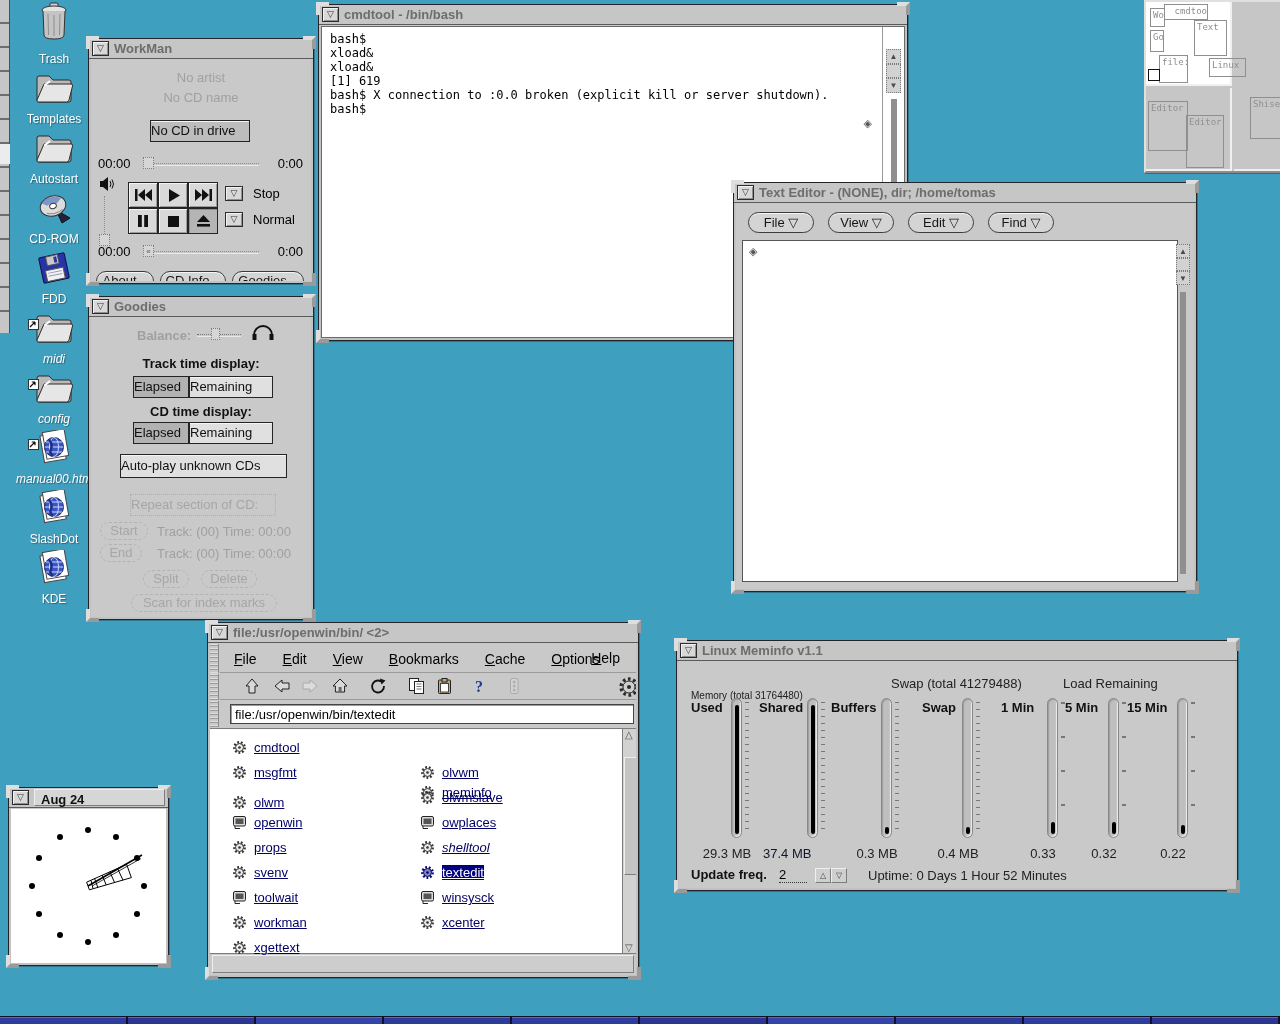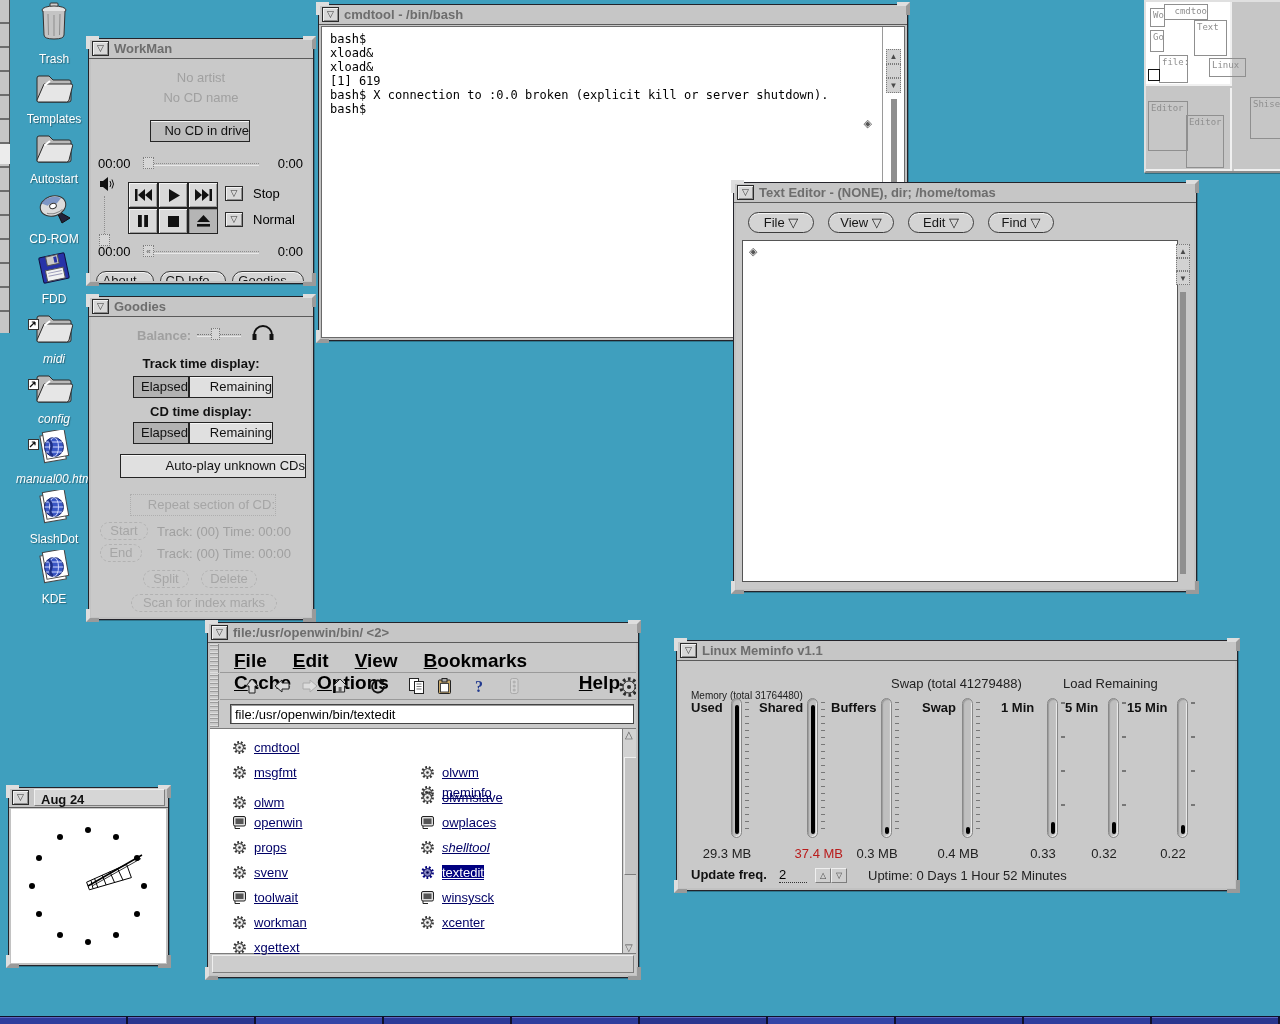--- a/index.html
+++ b/index.html
@@ -22,21 +22,21 @@
   .cnr.tl { left:-3px; top:-3px; border-top:4px solid #dedede; border-left:4px solid #dedede; }
   .cnr.tr { right:-3px; top:-3px; border-top:4px solid #dedede; border-right:4px solid #9a9a9a; }
   .cnr.bl { left:-3px; bottom:-3px; border-bottom:4px solid #9a9a9a; border-left:4px solid #dedede; }
   .cnr.br { right:-3px; bottom:-3px; border-bottom:4px solid #9a9a9a; border-right:4px solid #9a9a9a; }
 
   .olbtn { position:absolute; background:#d4d4d4; border:1px solid #3b3b3b; border-radius:11px;
            font-size:13px; color:#161616; text-align:center;
            box-shadow: inset 0 1px 0 #f4f4f4; white-space:nowrap; }
   .olbtn.dim { color:#a6a6a6; border:1px dashed #b2b2b2; background:transparent; box-shadow:none; }
   .rbtn { position:absolute; border:1px solid #242424; background:#e0e0e0; font-size:13px;
-          color:#111; text-align:right; box-shadow: inset 0 1px 0 #f6f6f6; }
+          color:#111; text-align:left; box-shadow: inset 0 1px 0 #f6f6f6; }
   .rbtn.pressed { background:#b2b2b2; box-shadow:none; }
 
   .dimtext { color:#a0a0a0; }
   .boldlbl { font-weight:bold; color:#111; font-size:13px; }
   .abs { position:absolute; }
 
   
   .htrack { position:absolute; height:3px; border-top:1px dotted #8e8e8e; border-bottom:1px solid #e8e8e8; }
   .thumb { position:absolute; width:11px; height:12px; background:#d6d6d6; border:1px dotted #7d7d7d;
            font-size:8px; line-height:11px; text-align:center; color:#555; }
@@ -49,21 +49,21 @@
   .tbtn.pressed { background:#b5b5b5; box-shadow: inset 1px 1px 0 #8f8f8f; }
   .ddbtn { position:absolute; width:18px; height:15px; background:#d8d8d8; border:1px solid #2c2c2c;
            box-shadow: inset 1px 1px 0 #f2f2f2, inset -1px -1px 0 #8f8f8f;
            font-size:9px; line-height:13px; text-align:center; color:#333;
            font-family:"DejaVu Sans", sans-serif; }
 
   
   .termtext { font-family:"DejaVu Sans Mono", monospace; font-size:12px; line-height:14px; color:#000; white-space:pre; }
 
   
-  .fm-menu-item { display:inline-block; font-size:19px; color:#000; margin-right:26px;font-weight:bold; }
+  .fm-menu-item { display:inline-block; font-size:14px; color:#000; margin-right:26px; }
   .fm-link { font-size:13px; color:#000066; text-decoration:underline; }
   .fm-link.sel { background:#000080; color:#fff; }
   .fm-link.ital { font-style:italic; }
   .grip { position:absolute; left:0; width:9px; background:repeating-linear-gradient(180deg,#dedede 0 1px,#9c9c9c 1px 2px,#c9c9c9 2px 4px); border-right:1px solid #8a8a8a; }
   .tb3d { border-top:1px solid #efefef; border-left:1px solid #efefef; border-bottom:1px solid #7d7d7d; border-right:1px solid #7d7d7d; }
 
   
   .tube { position:absolute; width:11px; height:140px; background:#bfbfbf; border-radius:6px;
           border:1px solid #888; box-shadow: inset 1px 1px 1px #9c9c9c, inset -1px -1px 1px #eee; }
   .tubefill { position:absolute; left:3px; width:4px; bottom:3px; background:#000; border-radius:2px; }
@@ -364,21 +364,21 @@
       </span>
 
       <div class="abs boldlbl" style="top:38px;width:100%;text-align:center;">Track time display:</div>
       <div class="rbtn pressed" style="left:42px;top:58px;width:56px;height:22px;line-height:20px;">Elapsed</div>
       <div class="rbtn" style="left:98px;top:58px;width:84px;height:22px;line-height:20px;">Remaining</div>
 
       <div class="abs boldlbl" style="top:86px;width:100%;text-align:center;">CD time display:</div>
       <div class="rbtn pressed" style="left:42px;top:104px;width:56px;height:22px;line-height:20px;">Elapsed</div>
       <div class="rbtn" style="left:98px;top:104px;width:84px;height:22px;line-height:20px;">Remaining</div>
 
-      <div class="rbtn" style="left:29px;top:136px;width:186px;height:24px;line-height:22px;">Auto-play unknown CDs</div>
+      <div class="rbtn" style="left:29px;top:136px;width:167px;height:24px;line-height:22px;">Auto-play unknown CDs</div>
 
       <div class="rbtn" style="left:39px;top:176px;width:146px;height:22px;line-height:20px;border:1px dotted #aeaeae;background:transparent;color:#a6a6a6;box-shadow:none;">Repeat section of CD:</div>
 
       <div class="olbtn dim" style="left:9px;top:204px;width:48px;height:18px;line-height:16px;">Start</div>
       <div class="abs dimtext" style="left:66px;top:206px;font-size:13px;">Track: (00) Time: 00:00</div>
       <div class="olbtn dim" style="left:9px;top:226px;width:42px;height:18px;line-height:16px;">End</div>
       <div class="abs dimtext" style="left:66px;top:228px;font-size:13px;">Track: (00) Time: 00:00</div>
 
       <div class="olbtn dim" style="left:52px;top:252px;width:46px;height:18px;line-height:16px;">Split</div>
       <div class="olbtn dim" style="left:110px;top:252px;width:56px;height:18px;line-height:16px;">Delete</div>
@@ -599,21 +599,21 @@
           <div class="tube" style="left: 52px; top: 36px;">
             <div class="tubefill" style="height: 129px;"></div>
           </div>
           <div class="ticks fine" style="left: 66px; top: 40px; height: 132px;"></div>
           <div style="position: absolute; left: 8px; top: 184px; width: 80px; text-align: center; font-size: 13px; color: rgb(34, 34, 34);">29.3 MB</div>
           <div style="position: absolute; left: 80px; top: 38px; font-size: 13px; font-weight: bold; color: rgb(17, 17, 17);">Shared</div>
           <div class="tube" style="left: 128px; top: 36px;">
             <div class="tubefill" style="height: 129px;"></div>
           </div>
           <div class="ticks fine" style="left: 142px; top: 40px; height: 132px;"></div>
-          <div style="position: absolute; left: 84px; top: 184px; width: 80px; text-align: right; font-size: 13px; color: #b91c1c;">37.4 MB</div>
+          <div style="position: absolute; left: 84px; top: 184px; width: 80px; text-align: left; font-size: 13px; color: #0f172a;">37.4 MB</div>
           <div style="position: absolute; left: 152px; top: 38px; font-size: 13px; font-weight: bold; color: rgb(17, 17, 17);">Buffers</div>
           <div class="tube" style="left: 202px; top: 36px;">
             <div class="tubefill" style="height: 7px;"></div>
           </div>
           <div class="ticks fine" style="left: 216px; top: 40px; height: 132px;"></div>
           <div style="position: absolute; left: 158px; top: 184px; width: 80px; text-align: center; font-size: 13px; color: rgb(34, 34, 34);">0.3 MB</div>
           <div style="position: absolute; left: 243px; top: 38px; font-size: 13px; font-weight: bold; color: rgb(17, 17, 17);">Swap</div>
           <div class="tube" style="left: 283px; top: 36px;">
             <div class="tubefill" style="height: 7px;"></div>
           </div>

